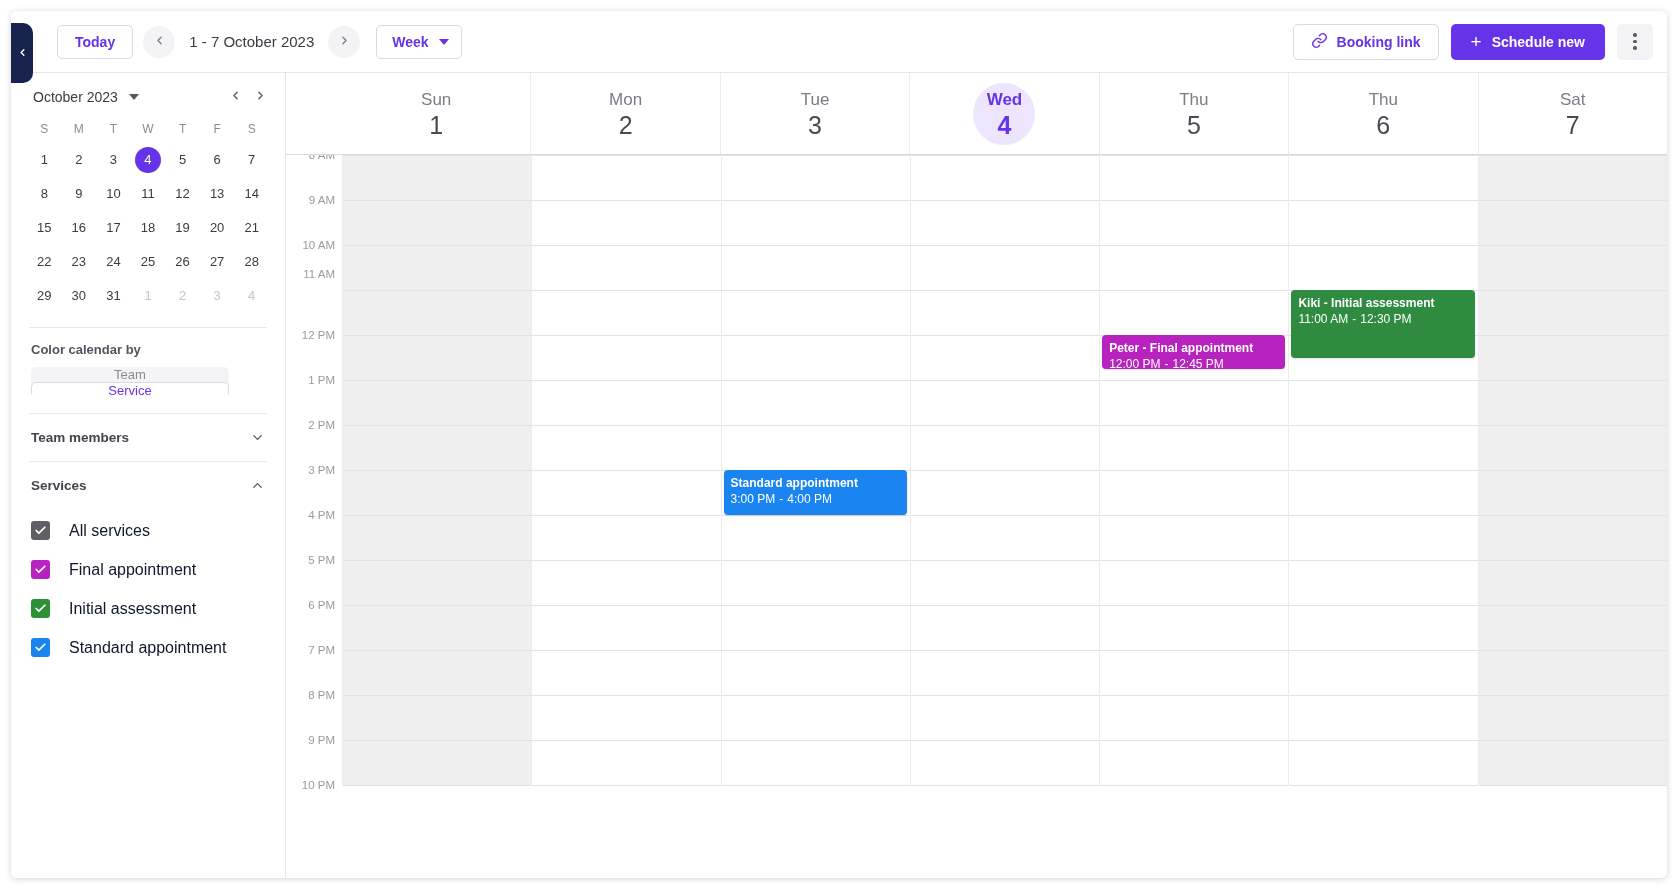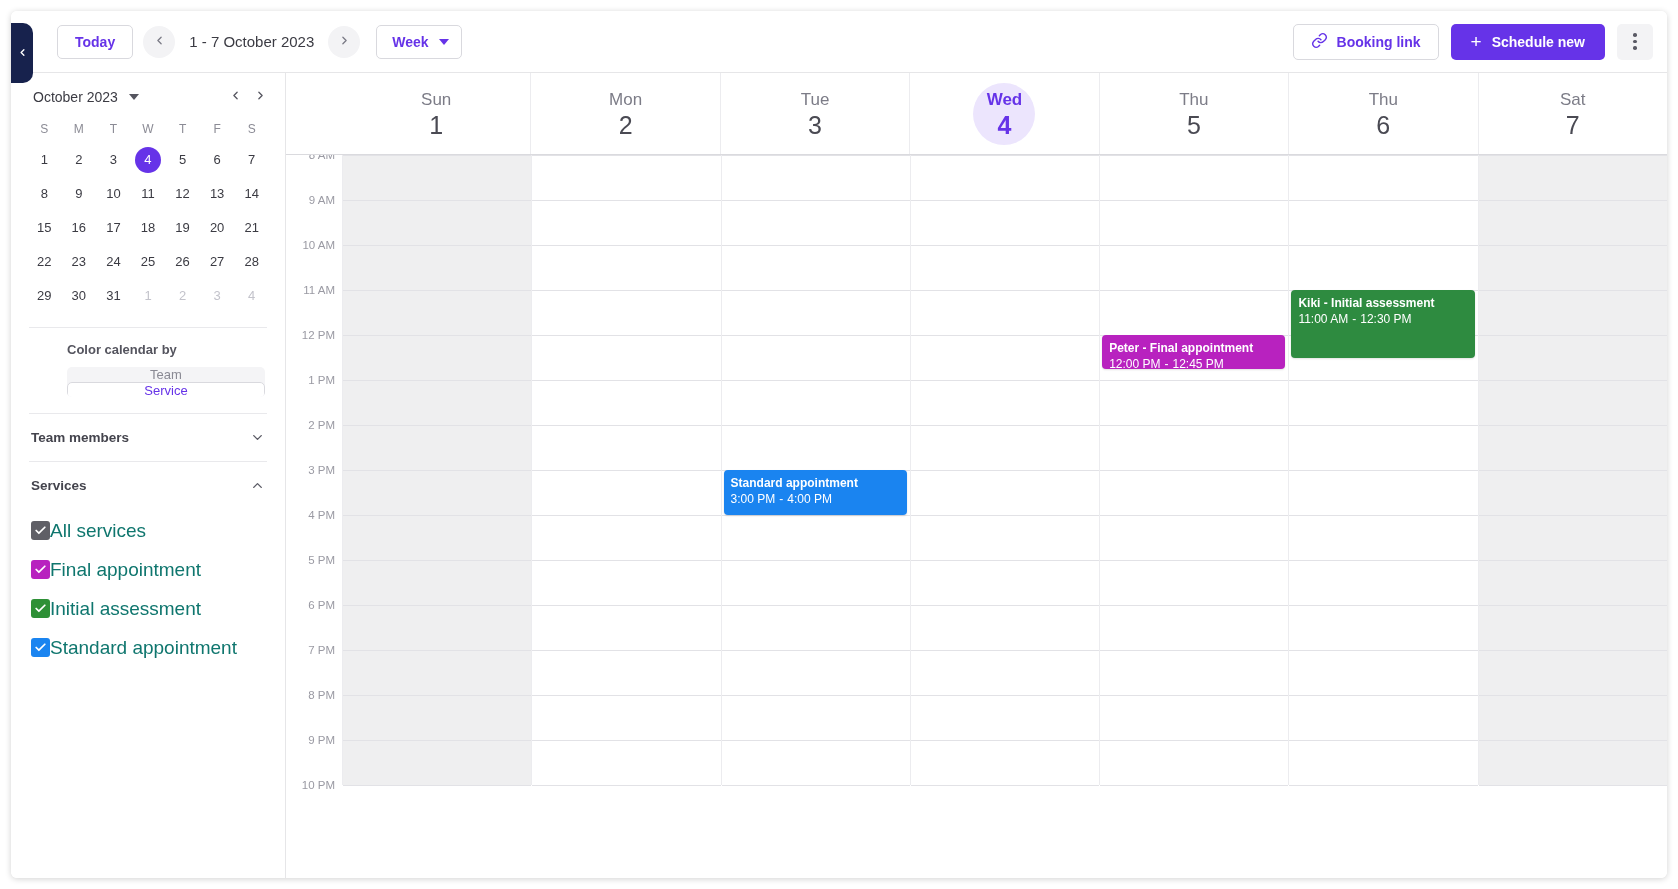--- a/index.html
+++ b/index.html
@@ -189,21 +189,21 @@
   .mini-day.sel span {
     display: inline-flex; align-items: center; justify-content: center;
     width: 26px; height: 26px;
     border-radius: 50%;
     background: #6633e8;
     color: #fff;
   }
 
   .divider { height: 1px; background: #e9e9ec; margin: 16px 18px 0 18px; }
 
-  .section-pad { padding: 14px 20px 0 20px; margin-left: 36px; }
+  .section-pad { padding: 14px 20px 0 20px; }
   .sec-label {
     font-size: 13px; color: #54545e; font-weight: bold;
     margin-bottom: 10px;
   }
   .seg {
     display: flex;
     width: 198px;
     height: 30px;
     border-radius: 5px;
     background: #f4f4f6;
@@ -243,21 +243,21 @@
     height: 39px;
     cursor: pointer;
   }
   .cb {
     width: 19px; height: 19px;
     border-radius: 3px;
     display: flex; align-items: center; justify-content: center;
     flex: 0 0 19px;
   }
   .cb svg { width: 13px; height: 13px; }
-  .svc-label { font-size: 19px; color: #0f766e; }
+  .svc-label { font-size: 16px; color: #0f172a; margin-left: 19px; }
 
   
   .cal {
     flex: 1;
     display: flex;
     flex-direction: column;
     min-width: 0;
     background: #fff;
   }
   .dayhead {
@@ -579,21 +579,21 @@
             </div>
           </div>
       </div>
 
       <div class="grid-scroll">
         <div class="grid-inner" id="grid-inner">
           <div class="gutter" id="time-gutter" style="height: 630px;">
               <div class="tlabel" style="top: 0px;">8 AM</div>
               <div class="tlabel" style="top: 45px;">9 AM</div>
               <div class="tlabel" style="top: 90px;">10 AM</div>
-              <div class="tlabel" style="top: 135px;">11 AM</div>
+              <div class="tlabel" style="top: 119px;">11 AM</div>
               <div class="tlabel" style="top: 180px;">12 PM</div>
               <div class="tlabel" style="top: 225px;">1 PM</div>
               <div class="tlabel" style="top: 270px;">2 PM</div>
               <div class="tlabel" style="top: 315px;">3 PM</div>
               <div class="tlabel" style="top: 360px;">4 PM</div>
               <div class="tlabel" style="top: 405px;">5 PM</div>
               <div class="tlabel" style="top: 450px;">6 PM</div>
               <div class="tlabel" style="top: 495px;">7 PM</div>
               <div class="tlabel" style="top: 540px;">8 PM</div>
               <div class="tlabel" style="top: 585px;">9 PM</div>

